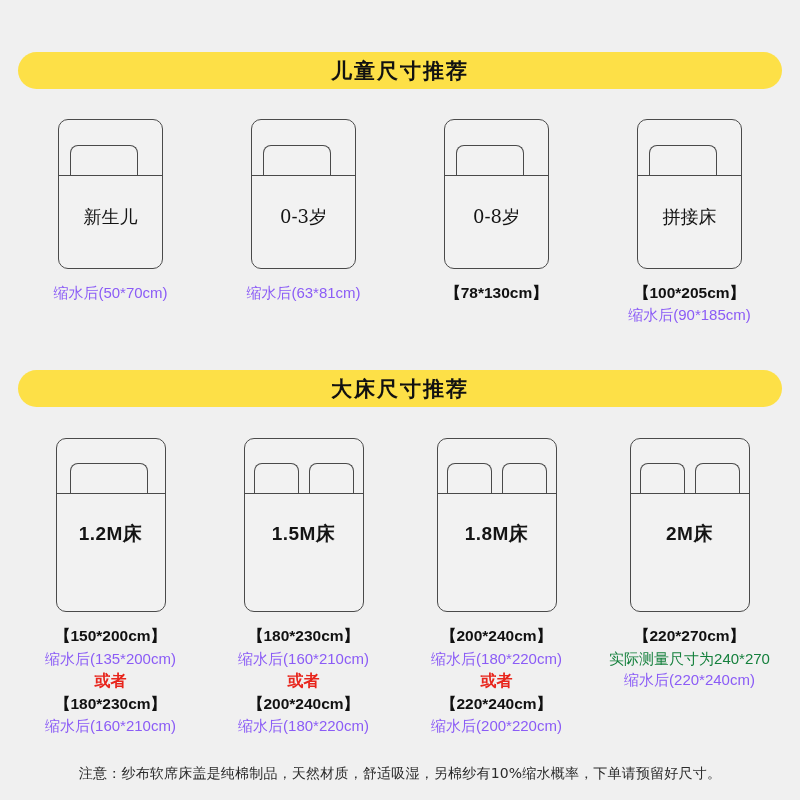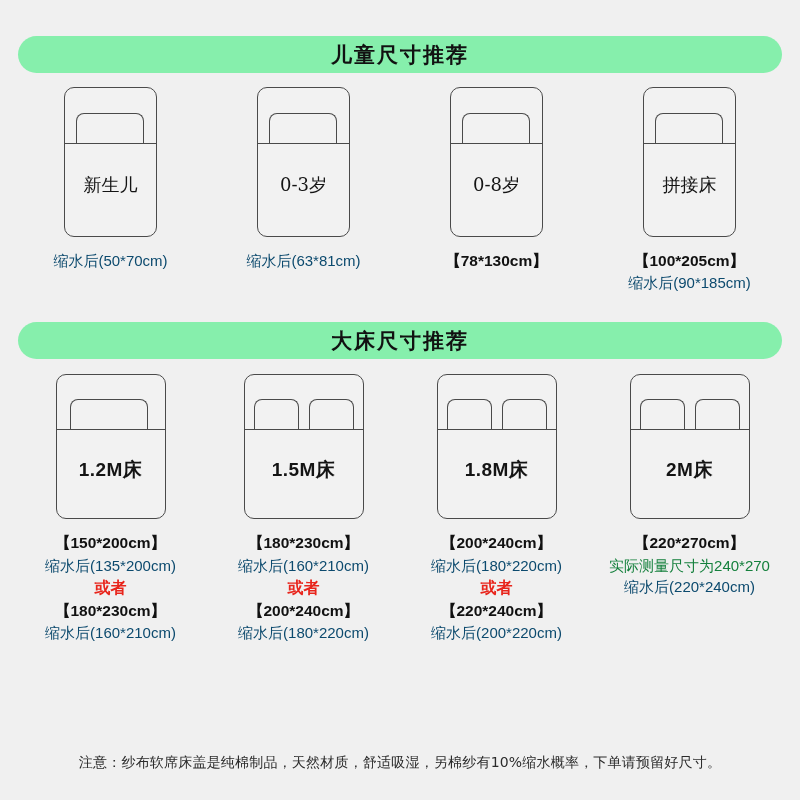--- a/index.html
+++ b/index.html
@@ -17,23 +17,23 @@
   }
   .page {
     width: 800px;
     height: 800px;
     position: relative;
     box-sizing: border-box;
   }
 
   
   .banner {
-    margin: 0 18px;
+    margin: 16px 18px;
     height: 37px;
-    background: #86efac;
+    background: #fde047;
     border-radius: 19px;
     display: flex;
     align-items: center;
     justify-content: center;
   }
   .banner-text {
     font-size: 21px;
     font-weight: bold;
     letter-spacing: 2px;
     color: #111111;
@@ -81,40 +81,40 @@
   .bed-label {
     position: absolute;
     left: 0;
     right: 0;
     text-align: center;
     color: #141414;
   }
 
   
   .bed.small {
-    width: 93px;
+    width: 105px;
     height: 150px;
   }
   .bed.small .sheet-line { top: 55px; }
   .bed.small .pillow {
     width: 68px;
     height: 30px;
     left: 11px;
     top: 25px;
   }
   .bed.small .bed-label {
     top: 85px;
     font-size: 18px;
     font-family: "DejaVu Serif", "Liberation Serif", serif;
   }
 
   
   .bed.big {
     width: 110px;
-    height: 145px;
+    height: 174px;
   }
   .bed.big.wide { width: 120px; }
   .bed.big .sheet-line { top: 54px; }
   .bed.big .pillow.single {
     width: 78px;
     height: 30px;
     left: 13px;
     top: 24px;
   }
   .bed.big .pillow.left,
@@ -142,21 +142,21 @@
   }
   .cap-main {
     font-size: 15.5px;
     font-weight: bold;
     color: #111111;
     white-space: nowrap;
     font-family: "Liberation Sans", "DejaVu Sans", sans-serif;
   }
   .cap-sub {
     font-size: 15px;
-    color: #0c4a6e;
+    color: #8b5cf6;
     white-space: nowrap;
     font-family: "Liberation Sans", "DejaVu Sans", sans-serif;
   }
   .cap-or {
     font-size: 16px;
     color: #e8251c;
     font-weight: bold;
     white-space: nowrap;
   }
   .cap-note-black {
@@ -164,21 +164,21 @@
     color: #15803d;
     white-space: nowrap;
     font-family: "Liberation Sans", "DejaVu Sans", sans-serif;
   }
 
   
   .footer-note {
     position: absolute;
     left: 0;
     right: 0;
-    bottom: 28px;
+    bottom: 17px;
     text-align: center;
     font-size: 14px;
     color: #2b2b2b;
     letter-spacing: 0.2px;
     font-family: "DejaVu Sans", "Liberation Sans", sans-serif;
   }
 
   .spacer-kids-beds { height: 14px; }
   .spacer-caption { height: 13px; }
   .spacer-section { height: 28px; }

